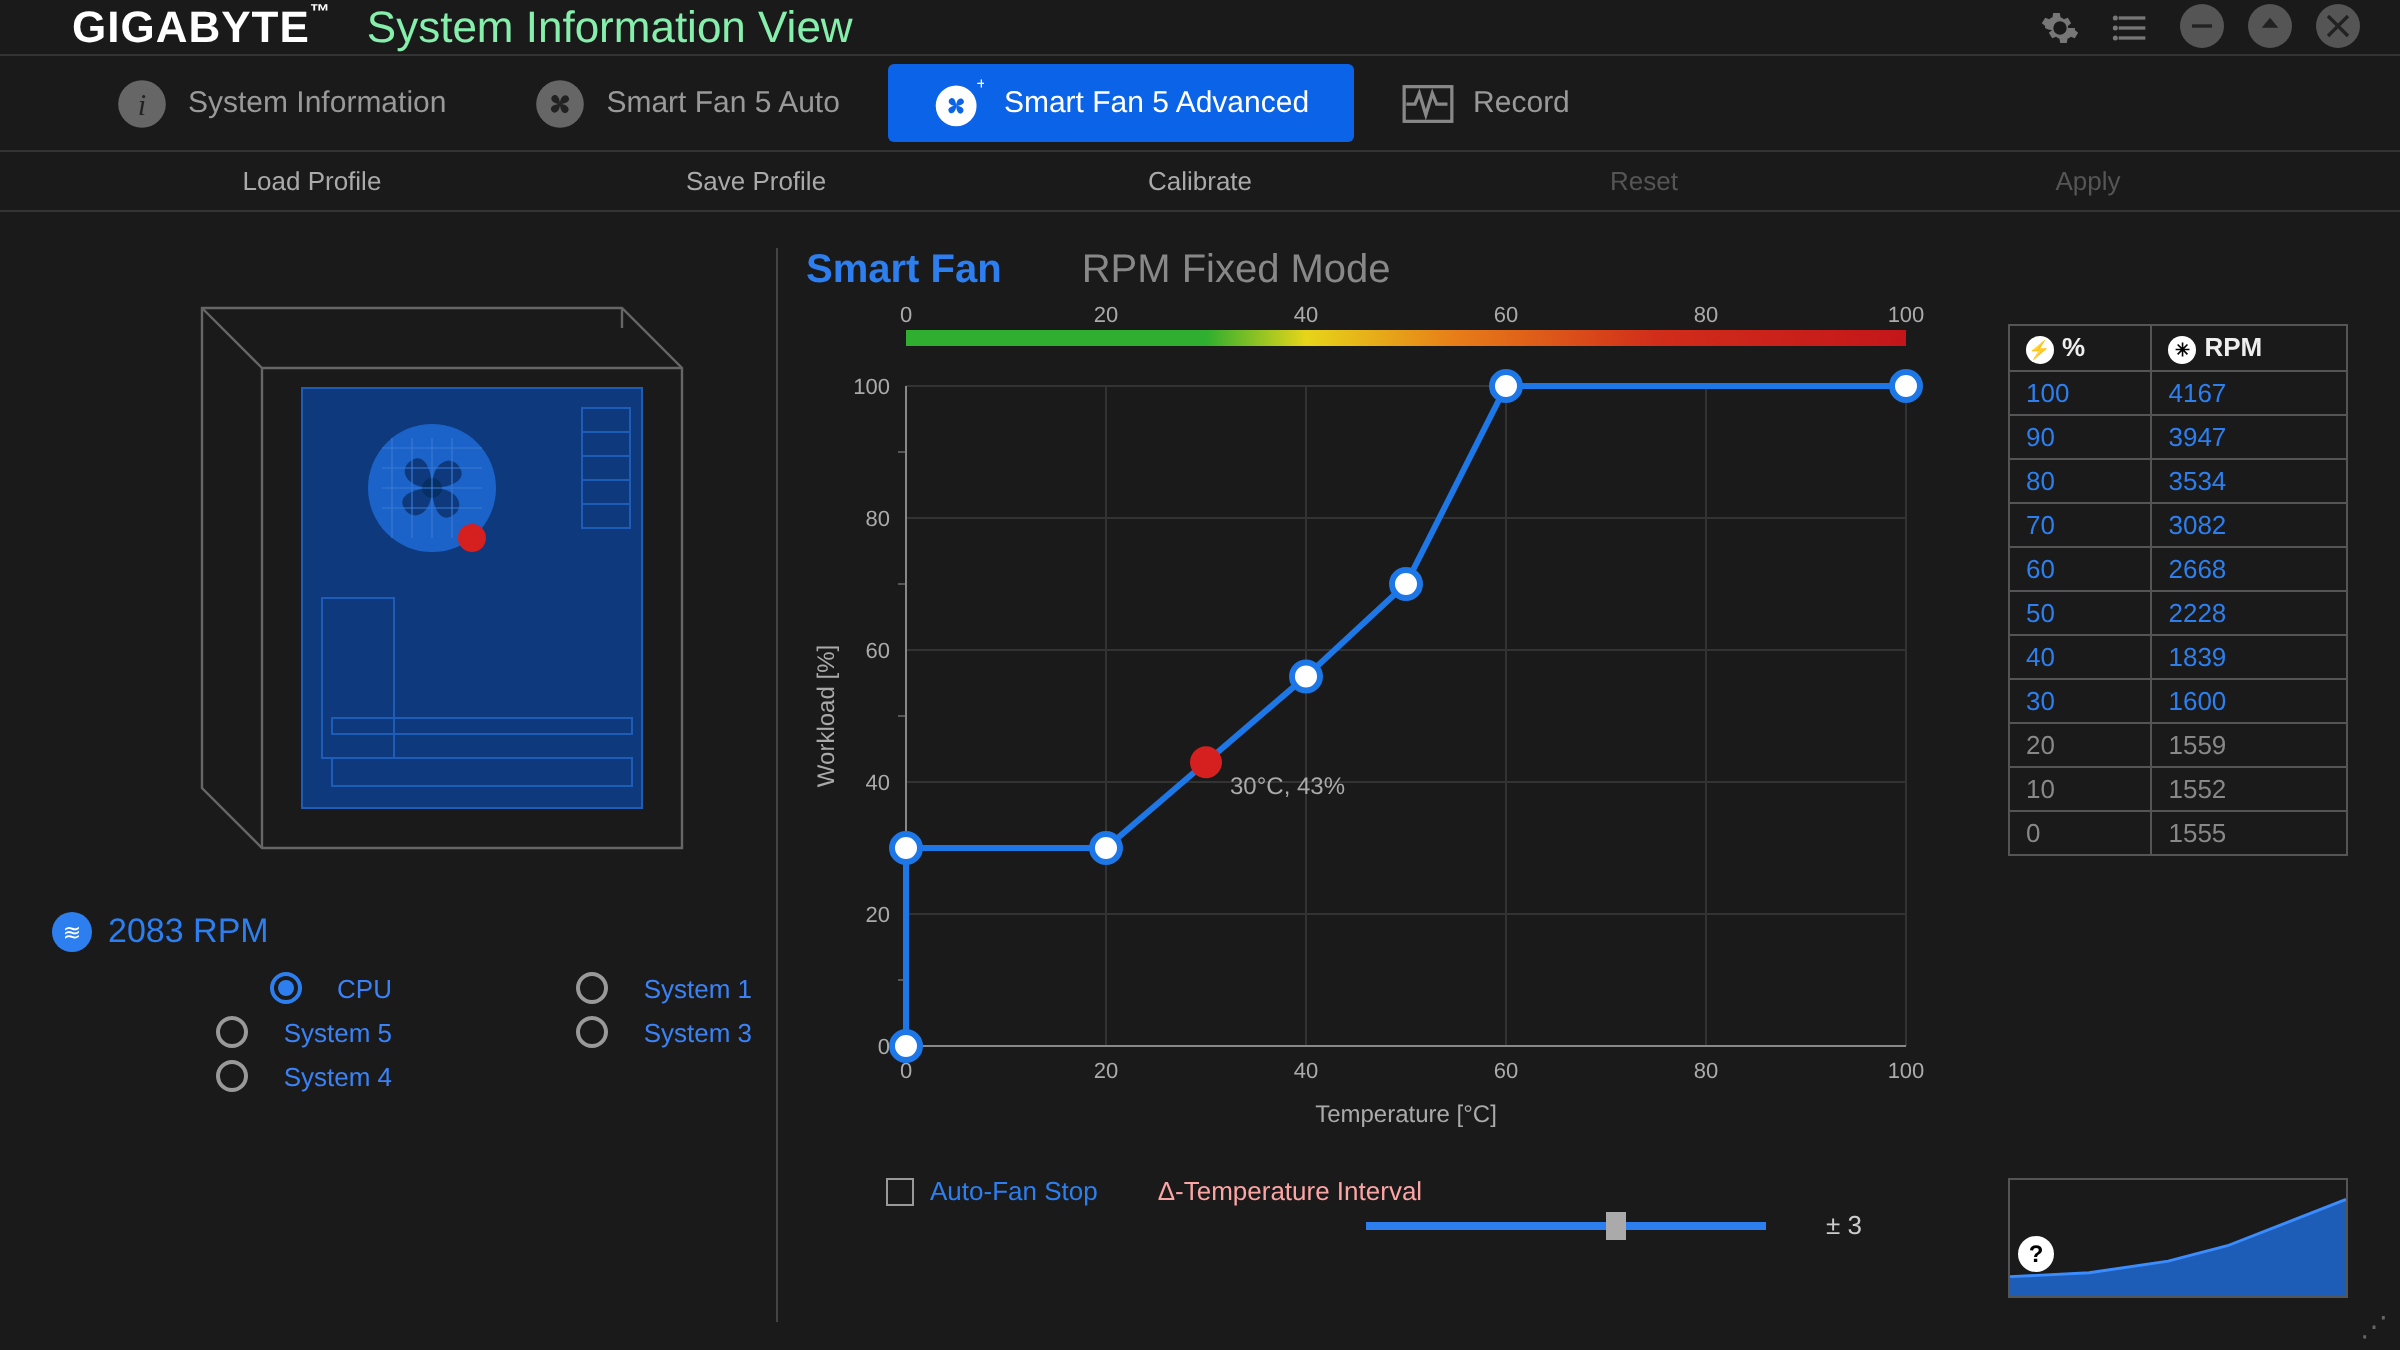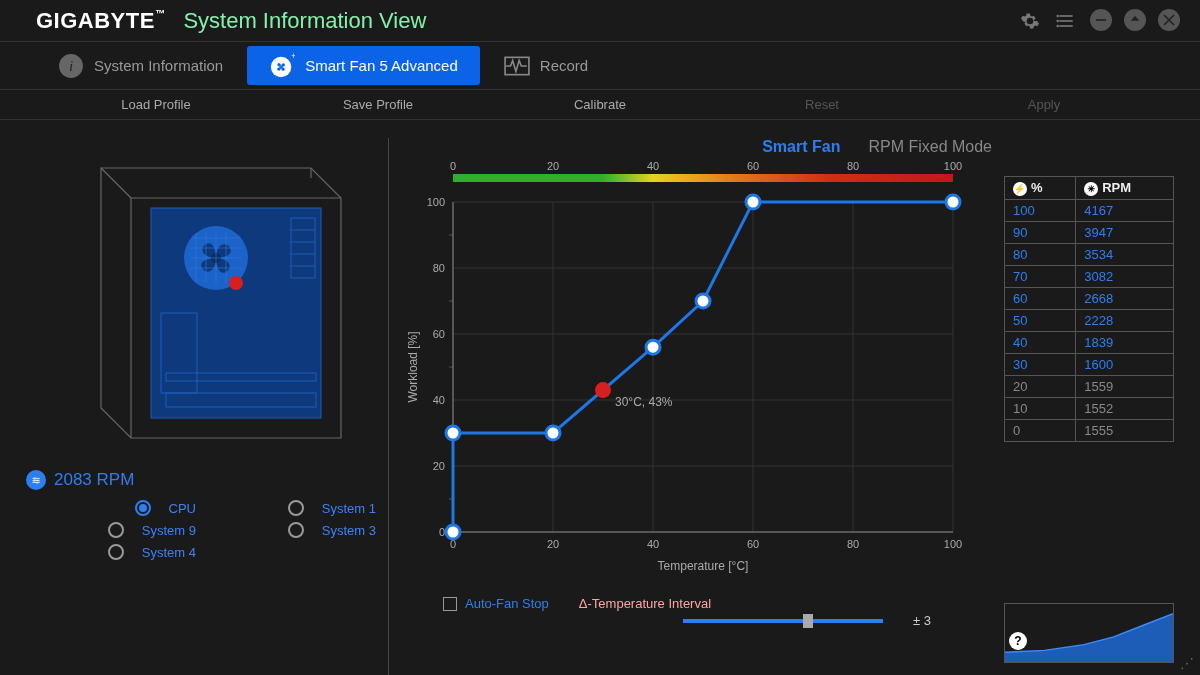--- a/index.html
+++ b/index.html
@@ -6,21 +6,21 @@
   body {
     width: 1200px; height: 675px;
     background: #1a1a1a;
     font-family: "Segoe UI", Arial, sans-serif;
     color: #ccc;
     overflow: hidden;
     position: relative;
   }
   
   .titlebar {
-    display: flex; align-items: center; height: 42px;
+    display: flex; align-items: center; height: 28px;
     padding: 0 20px 0 36px;
     border-bottom: 1px solid #333;
   }
   .brand { color: #fff; font-weight: 800; font-size: 22px; letter-spacing: 0.5px; }
   .brand sup { font-size: 10px; vertical-align: top; }
   .apptitle { color: #86efac; font-size: 22px; font-weight: 400; margin-left: 18px; }
   .wincontrols { margin-left: auto; display: flex; gap: 12px; }
   .winicon {
     width: 24px; height: 24px; display: flex; align-items: center; justify-content: center;
     color: #777; cursor: pointer;
@@ -59,21 +59,21 @@
   .rpm-line { display: flex; align-items: center; gap: 8px; margin-top: 12px; color: #2d7ff0; font-size: 17px; font-weight: 500; }
   .rpm-line .rpm-icon { width:20px; height:20px; border-radius:50%; background:#2d7ff0; color:#fff; display:flex; align-items:center; justify-content:center; font-size:11px; }
   .sensors { display: grid; grid-template-columns: 1fr 1fr; gap: 6px 10px; margin-top: 10px; }
   .sensor { display: flex; align-items: center; gap: 18px; color: #3b82f6; font-size: 13px; cursor: pointer; justify-content: flex-end; }
   .sensor .radio { width:16px; height:16px; border:2px solid #999; border-radius:50%; display:flex; align-items:center; justify-content:center; }
   .sensor.selected .radio { border-color:#2d7ff0; }
   .sensor.selected .radio::after { content:""; width:8px; height:8px; background:#2d7ff0; border-radius:50%; }
 
   
   .centerpanel { flex: 1; display:flex; flex-direction:column; border-left:1px solid #444; padding-left: 14px; }
-  .modes { display:flex; gap: 28px; font-size: 16px; margin-bottom: 6px; justify-content: flex-end; }
+  .modes { display:flex; gap: 40px; font-size: 20px; margin-bottom: 6px; }
   .modes .mode-smart { color:#2d7ff0; font-weight:600; cursor:pointer; }
   .modes .mode-rpm { color:#888; font-weight:400; cursor:pointer; }
 
   .chart-area { position: relative; }
 
   .footer-row { display:flex; align-items:center; gap: 30px; margin-top: 10px; padding-left: 40px; font-size: 13px; }
   .chk { display:flex; align-items:center; gap:8px; color:#2d7ff0; cursor:pointer; }
   .chk .box { width:14px; height:14px; border:1px solid #999; }
   .dtemp { display:flex; align-items:flex-start; gap:10px; color:#fca5a5; }
   .slider-track { width:200px; height:4px; background:#2d7ff0; position:relative; }
@@ -136,20 +136,29 @@
 
 <div class="tabs">
   <div class="tab">
     <span class="tabicon">
       <svg viewBox="0 0 24 24" fill="#666">
           <circle cx="12" cy="12" r="11"></circle>
           <text x="12" y="17" text-anchor="middle" font-size="14" fill="#222" font-family="serif" font-style="italic">i</text>
         </svg>
     </span>
     <span>System Information</span>
+  </div>
+  <div class="tab">
+    <span class="tabicon">
+      <svg viewBox="0 0 24 24" fill="#666">
+          <circle cx="12" cy="12" r="11"></circle>
+          <path fill="#222" d="M12 12c0-4 3-5 4-3s-2 3-4 3zm0 0c4 0 5 3 3 4s-3-2-3-4zm0 0c0 4-3 5-4 3s2-3 4-3zm0 0c-4 0-5-3-3-4s3 2 3 4z"></path>
+        </svg>
+    </span>
+    <span>Smart Fan 5 Auto</span>
   </div>
   <div class="tab active">
     <span class="tabicon">
       <svg viewBox="0 0 28 28">
           <circle cx="13" cy="15" r="11" fill="#fff"></circle>
           <path fill="#0b63e8" d="M13 15c0-4 3-5 4-3s-2 3-4 3zm0 0c4 0 5 3 3 4s-3-2-3-4zm0 0c0 4-3 5-4 3s2-3 4-3zm0 0c-4 0-5-3-3-4s3 2 3 4z"></path>
           <text x="24" y="6" font-size="9" fill="#fff">+</text>
         </svg>
     </span>
     <span>Smart Fan 5 Advanced</span>
@@ -228,21 +237,21 @@
       <div class="sensor selected">
         <span class="radio"></span>
         <span>CPU</span>
       </div>
       <div class="sensor">
         <span class="radio"></span>
         <span>System 1</span>
       </div>
       <div class="sensor">
         <span class="radio"></span>
-        <span>System 9</span>
+        <span>System 5</span>
       </div>
       <div class="sensor">
         <span class="radio"></span>
         <span>System 3</span>
       </div>
       <div class="sensor">
         <span class="radio"></span>
         <span>System 4</span>
       </div>
     </div>

